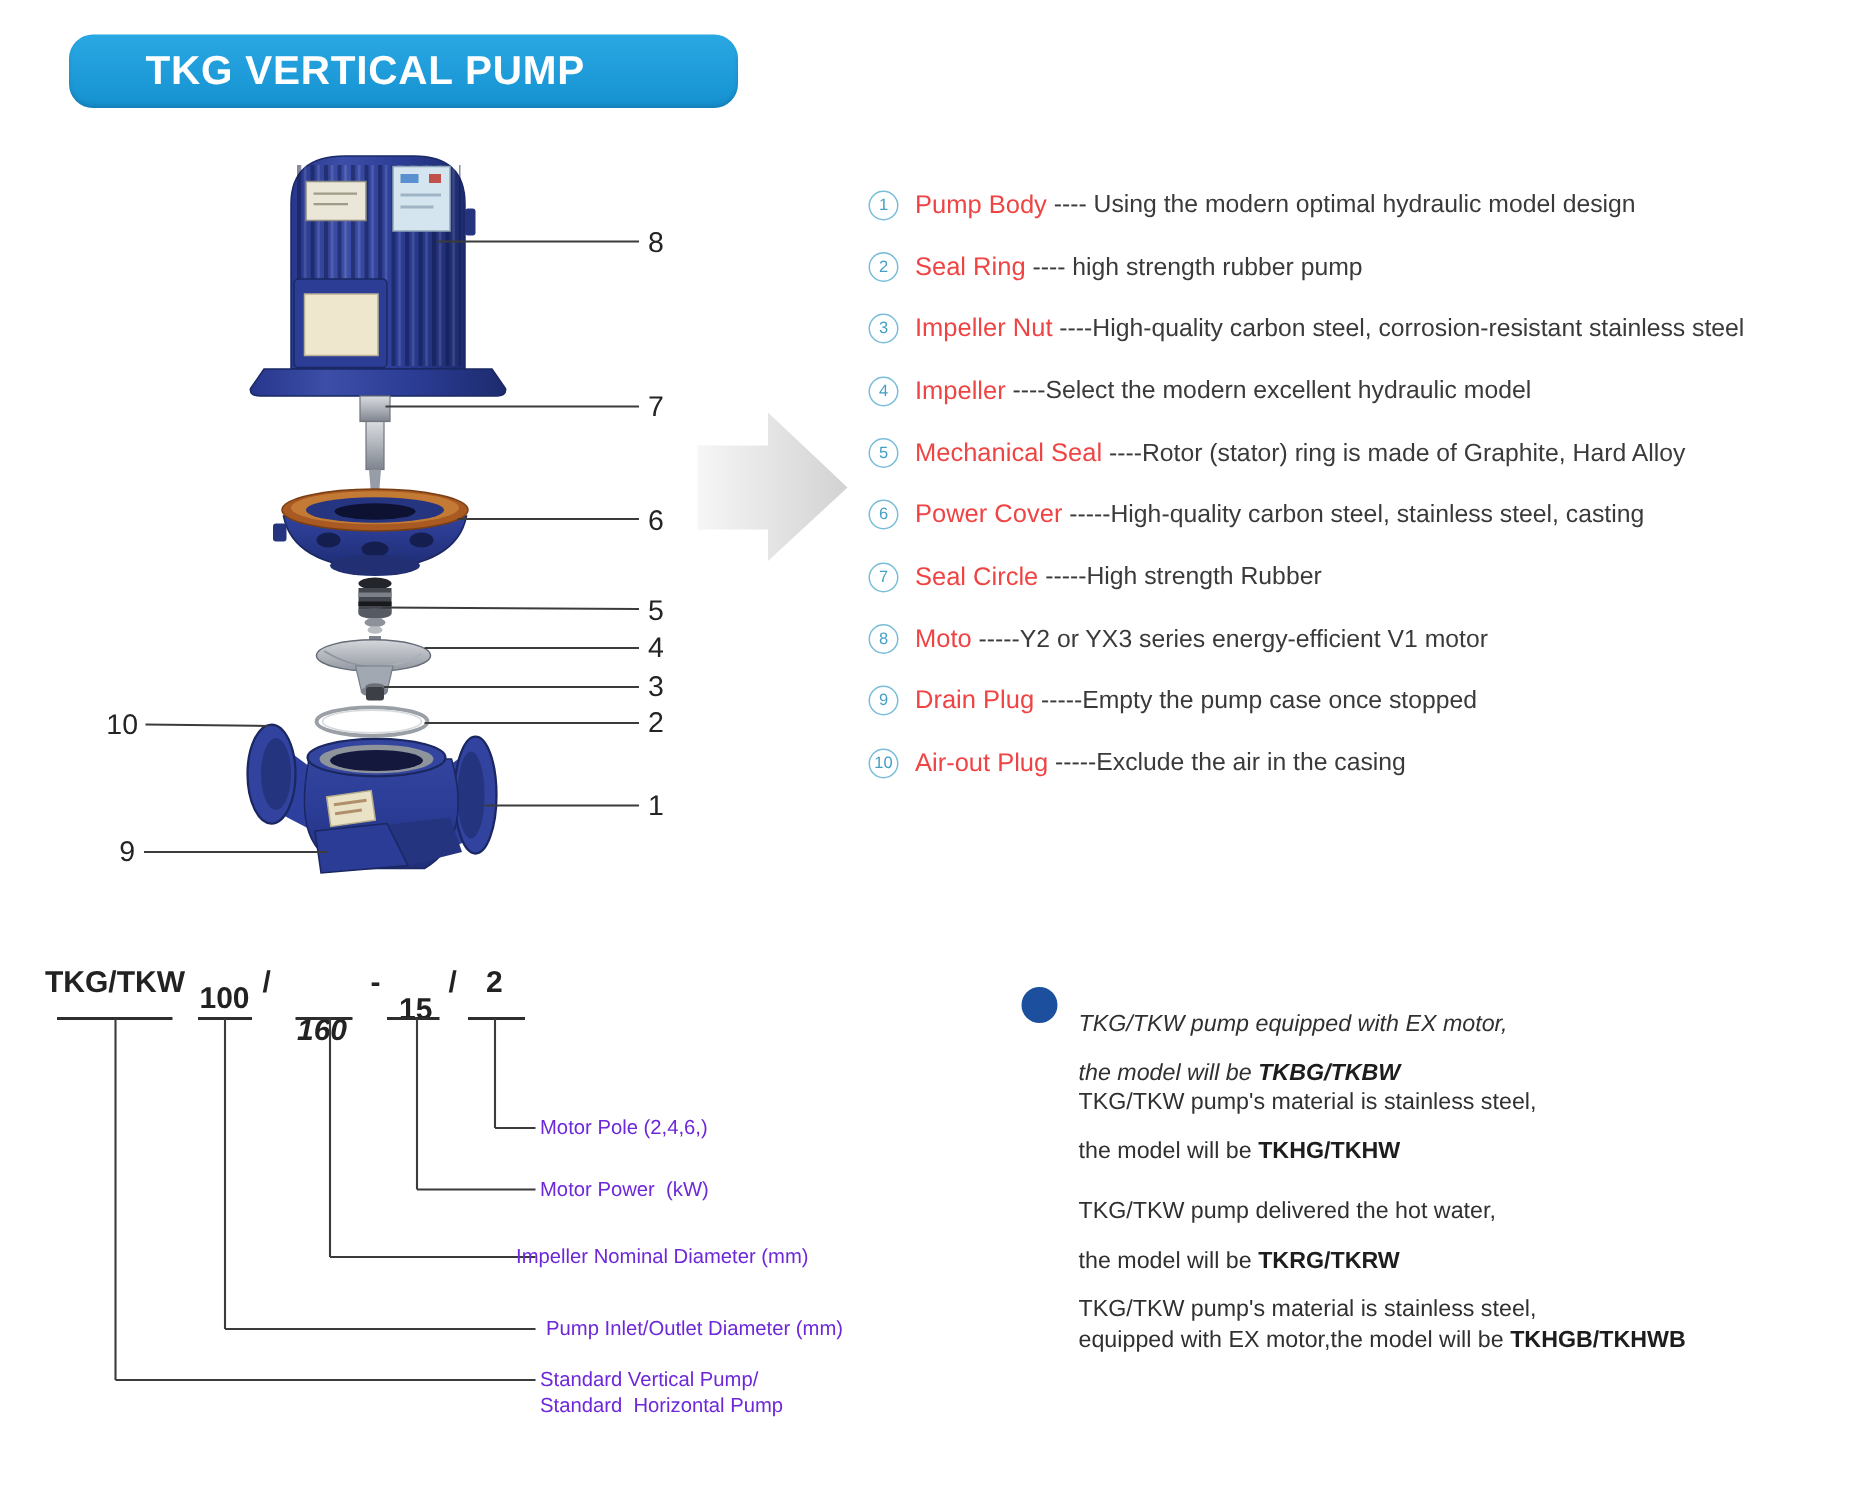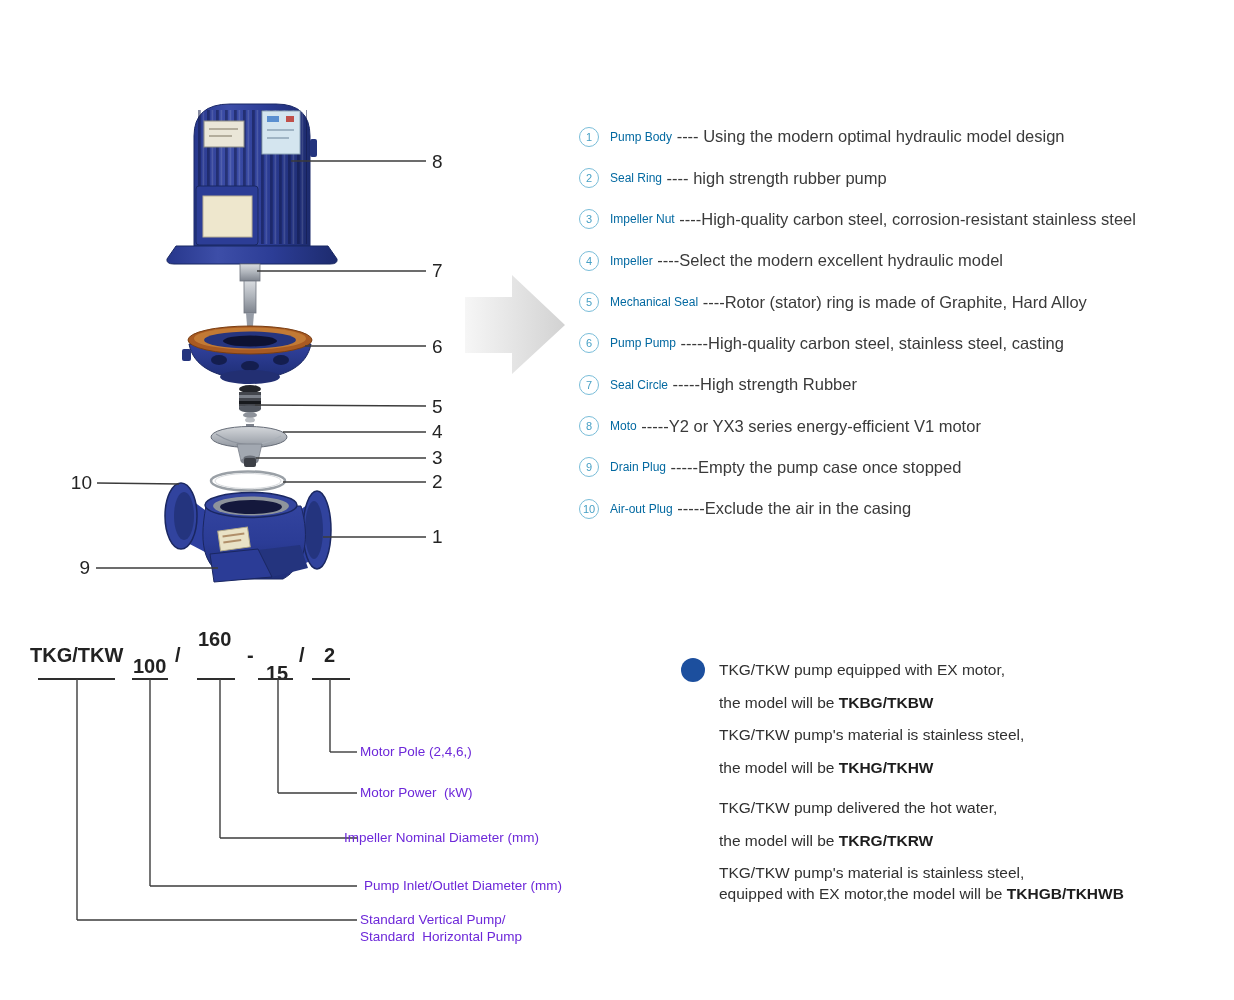--- a/index.html
+++ b/index.html
@@ -21,21 +21,21 @@
   #pump-svg{position:absolute;left:0;top:0;}
   .callout-line{stroke:#3b3b3b;stroke-width:1.3px;}
   text.callout{font-size:19px;fill:#242424;font-family:"Liberation Sans","DejaVu Sans",sans-serif;}
   
   .parts-list{position:absolute;left:579px;top:116px;width:655px;}
   .pl-row{height:41.35px;display:flex;align-items:center;white-space:pre;}
   .pl-badge{
     flex:0 0 auto;width:18px;height:18px;margin-right:11px;border-radius:50%;
     border:1px solid #79bdd9;color:#459fc4;font-size:11px;line-height:18px;text-align:center;
   }
-  .pl-name{color:#0369a1;font-size:12px;}
+  .pl-name{color:#ef4444;font-size:17px;}
   .pl-desc{color:#3a3a3a;font-size:16.5px;}
   
   #connector-svg{position:absolute;left:0;top:0;pointer-events:none;}
   .mc-seg{position:absolute;font-size:20px;font-weight:bold;color:#222;white-space:pre;}
   .mc-label{
     position:absolute;font-size:13.5px;color:#6d28d9;line-height:17px;white-space:pre;
   }
   .mc-line{stroke:#3b3b3b;stroke-width:1.4px;}
   .mc-underline{stroke:#2e2e2e;stroke-width:2px;}
   
@@ -46,20 +46,23 @@
   .notes-body{position:absolute;left:719px;top:650px;width:460px;}
   .note-item{position:absolute;left:0;font-size:15.5px;color:#303030;line-height:33px;white-space:pre;}
   .note-item.tight{line-height:21px;}
   .note-item b{font-weight:bold;color:#1d1d1d;}
 </style>
 </head>
 <body>
 
 <div class="page">
 
+  <div class="banner">
+    <span>TKG VERTICAL PUMP</span>
+  </div>
 
   <svg id="pump-svg" width="570" height="620" viewBox="0 0 570 620">
     <defs>
       <linearGradient id="gradMotor" x1="0" y1="0" x2="1" y2="0">
         <stop offset="0" stop-color="#27378c"></stop>
           <stop offset="0.3" stop-color="#3d4ea8"></stop>
         <stop offset="0.62" stop-color="#2c3d96"></stop>
           <stop offset="1" stop-color="#1d2b6e"></stop>
       </linearGradient>
       <linearGradient id="gradBlueV" x1="0" y1="0" x2="0" y2="1">
@@ -201,33 +204,33 @@
         <text x="90" y="574" text-anchor="end" class="callout">9</text>
       </g>
   </svg>
 
   <div class="parts-list">
       <div class="pl-row"><span class="pl-badge">1</span><span class="pl-name">Pump Body</span><span class="pl-desc"> ---- Using the modern optimal hydraulic model design</span></div>
       <div class="pl-row"><span class="pl-badge">2</span><span class="pl-name">Seal Ring</span><span class="pl-desc"> ---- high strength rubber pump</span></div>
       <div class="pl-row"><span class="pl-badge">3</span><span class="pl-name">Impeller Nut</span><span class="pl-desc"> ----High-quality carbon steel, corrosion-resistant stainless steel</span></div>
       <div class="pl-row"><span class="pl-badge">4</span><span class="pl-name">Impeller</span><span class="pl-desc"> ----Select the modern excellent hydraulic model</span></div>
       <div class="pl-row"><span class="pl-badge">5</span><span class="pl-name">Mechanical Seal</span><span class="pl-desc"> ----Rotor (stator) ring is made of Graphite, Hard Alloy</span></div>
-      <div class="pl-row"><span class="pl-badge">6</span><span class="pl-name">Pump Pump</span><span class="pl-desc"> -----High-quality carbon steel, stainless steel, casting</span></div>
+      <div class="pl-row"><span class="pl-badge">6</span><span class="pl-name">Power Cover</span><span class="pl-desc"> -----High-quality carbon steel, stainless steel, casting</span></div>
       <div class="pl-row"><span class="pl-badge">7</span><span class="pl-name">Seal Circle</span><span class="pl-desc"> -----High strength Rubber</span></div>
       <div class="pl-row"><span class="pl-badge">8</span><span class="pl-name">Moto</span><span class="pl-desc"> -----Y2 or YX3 series energy-efficient V1 motor</span></div>
       <div class="pl-row"><span class="pl-badge">9</span><span class="pl-name">Drain Plug</span><span class="pl-desc"> -----Empty the pump case once stopped</span></div>
       <div class="pl-row"><span class="pl-badge">10</span><span class="pl-name">Air-out Plug</span><span class="pl-desc"> -----Exclude the air in the casing</span></div>
     </div>
 
   <div>
     <div id="model-code">
         <div class="mc-seg" style="left: 30px; top: 644px;">TKG/TKW</div>
         <div class="mc-seg" style="left: 133px; top: 644px; margin-top: 11px;">100</div>
         <div class="mc-seg" style="left: 175px; top: 644px;">/</div>
-        <div class="mc-seg" style="left: 198px; top: 628px;">160</div>
+        <div class="mc-seg" style="left: 198px; top: 676px; font-style: italic;">160</div>
         <div class="mc-seg" style="left: 247px; top: 644px;">-</div>
         <div class="mc-seg" style="left: 266px; top: 644px; margin-top: 18px;">15</div>
         <div class="mc-seg" style="left: 299px; top: 644px;">/</div>
         <div class="mc-seg" style="left: 324px; top: 644px;">2</div>
       </div>
     <svg id="connector-svg" width="700" height="1000" viewBox="0 0 700 1000">
         <line x1="312" y1="679" x2="350" y2="679" class="mc-underline"></line>
         <line x1="330" y1="679" x2="330" y2="752" class="mc-line"></line>
         <line x1="330" y1="752" x2="357" y2="752" class="mc-line"></line>
         <line x1="258" y1="679" x2="293" y2="679" class="mc-underline"></line>
@@ -248,19 +251,19 @@
         <div class="mc-label" style="left: 360px; top: 784px;">Motor Power  (kW)</div>
         <div class="mc-label" style="left: 344px; top: 829px;">Impeller Nominal Diameter (mm)</div>
         <div class="mc-label" style="left: 364px; top: 877px;">Pump Inlet/Outlet Diameter (mm)</div>
         <div class="mc-label" style="left: 360px; top: 911px;">Standard Vertical Pump/
 Standard  Horizontal Pump</div>
       </div>
   </div>
 
   <span class="bullet"></span>
   <div class="notes-body">
-      <div class="note-item" style="top: 3px;"><span>TKG/TKW pump equipped with EX motor,</span><br><span>the model will be </span><b>TKBG/TKBW</b></div>
+      <div class="note-item" style="top: 16px; font-style: italic;"><span>TKG/TKW pump equipped with EX motor,</span><br><span>the model will be </span><b>TKBG/TKBW</b></div>
       <div class="note-item" style="top: 68px;"><span>TKG/TKW pump's material is stainless steel,</span><br><span>the model will be </span><b>TKHG/TKHW</b></div>
       <div class="note-item" style="top: 141px;"><span>TKG/TKW pump delivered the hot water,</span><br><span>the model will be </span><b>TKRG/TKRW</b></div>
       <div class="note-item tight" style="top: 212px;"><span>TKG/TKW pump's material is stainless steel,</span><br><span>equipped with EX motor,the model will be </span><b>TKHGB/TKHWB</b></div>
     </div>
 
 </div>
 
 </body></html>

